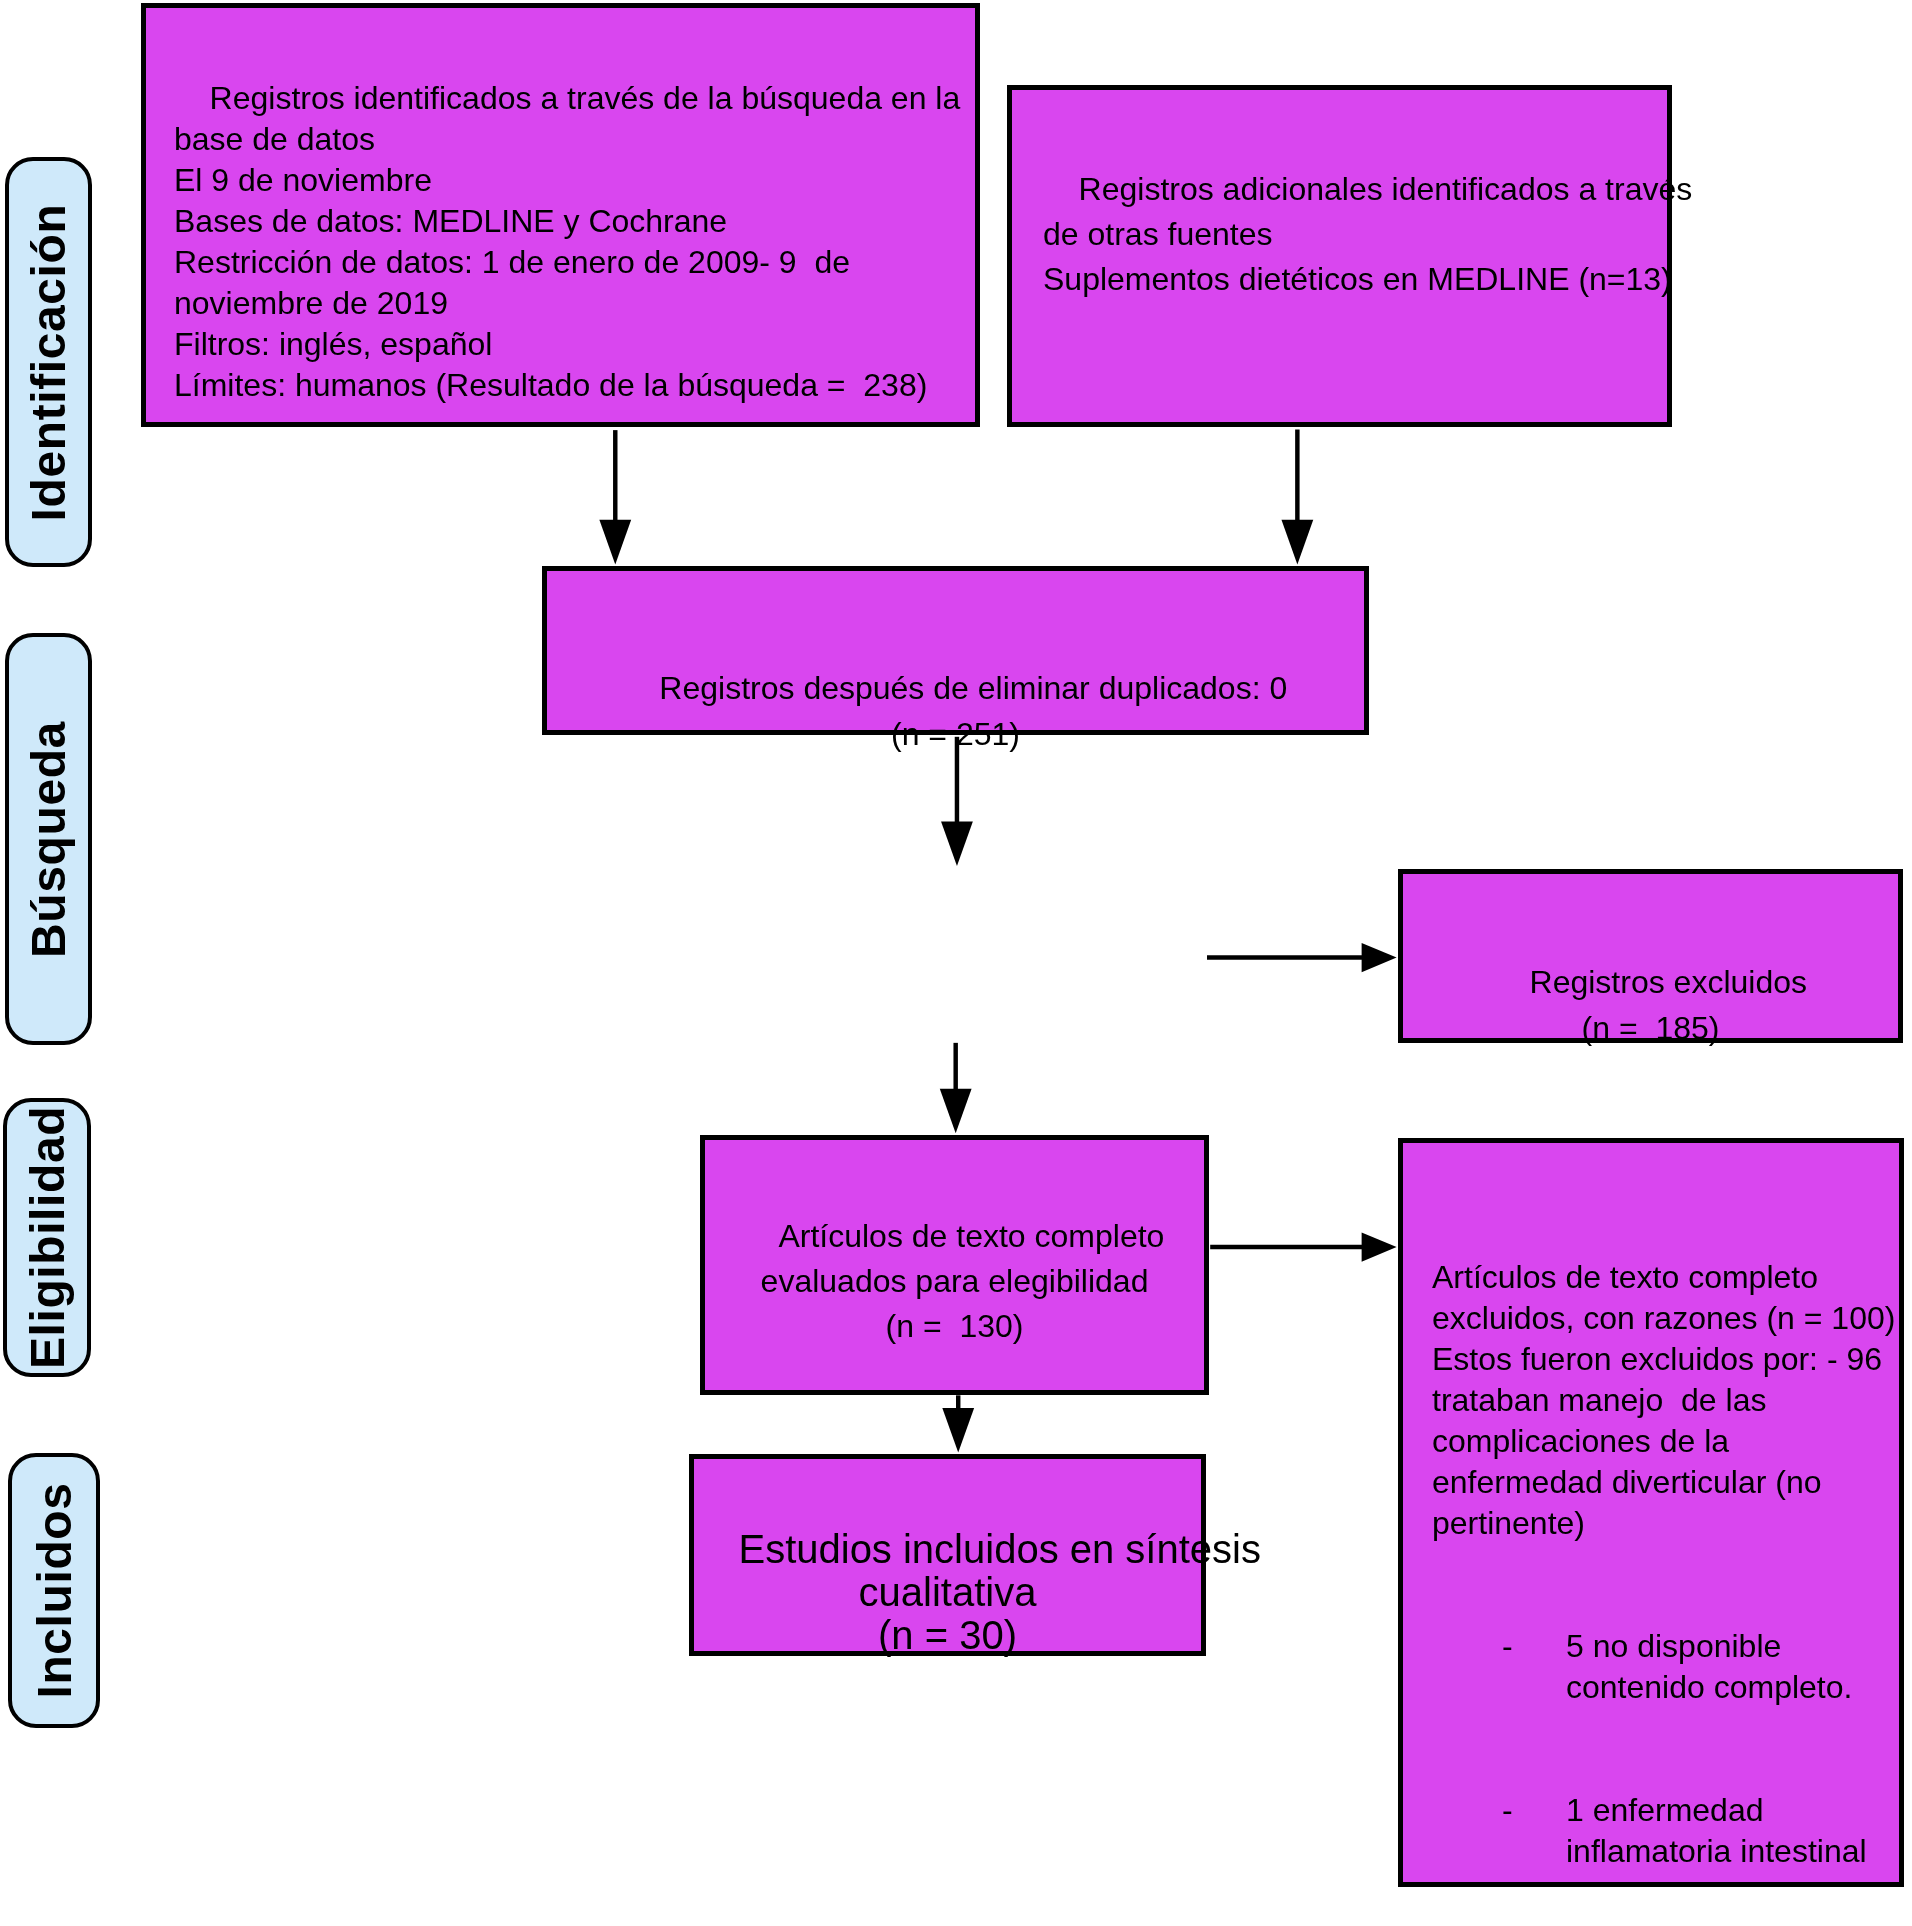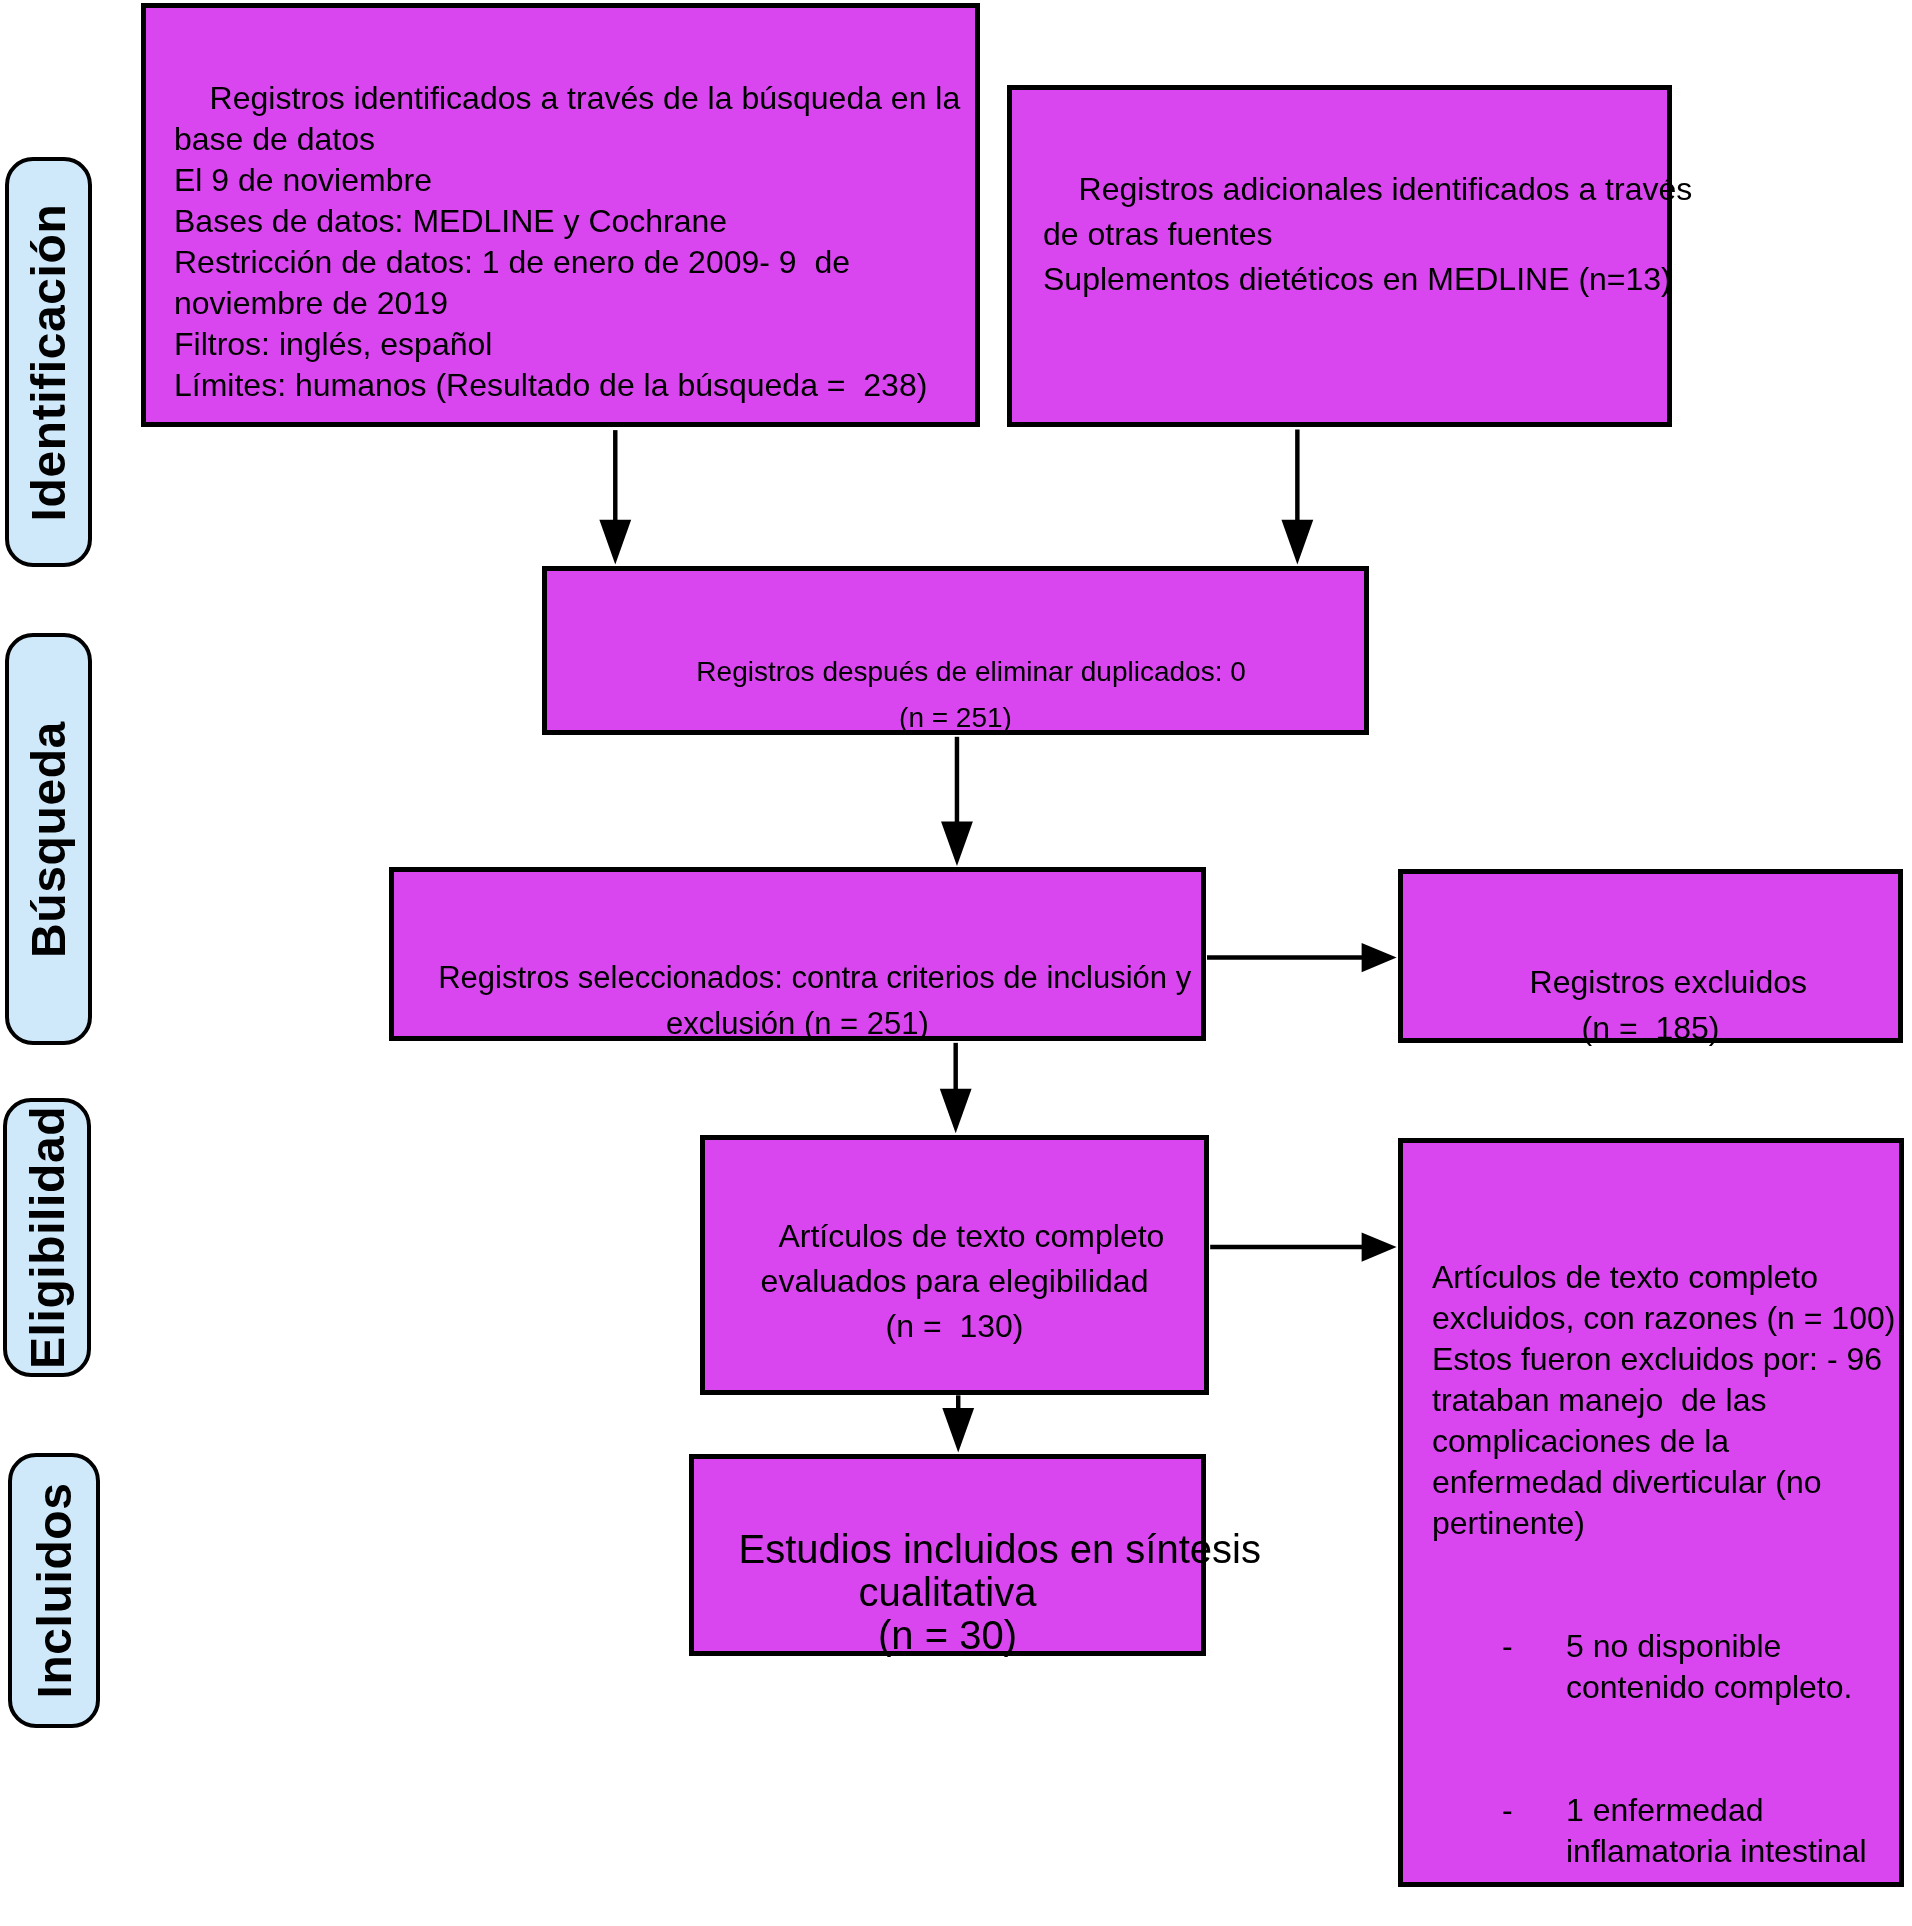--- a/index.html
+++ b/index.html
@@ -37,21 +37,21 @@
     position: absolute;
     box-sizing: border-box;
     background: #d946ef;
     border: 5.7px solid #000000;
     white-space: pre;
   }
   .fbox .txt { white-space: pre; }
 
   #box-identified { left: 141px; top: 3.2px;    width: 839px; height: 424px; padding: 29px 0 0 28px; font-size: 32px; line-height: 41px; }
   #box-additional { left: 1007px; top: 85px; width: 665px; height: 342px; padding: 32px 0 16px 31px; font-size: 32px; line-height: 45px; }
-  #box-dedup      { left: 542px;  top: 566px; width: 827px; height: 169px; padding-top: 32px; font-size: 28px; line-height: 46px; text-align: center; }
+  #box-dedup      { left: 542px;  top: 566px; width: 827px; height: 169px; padding-top: 48px; font-size: 32px; line-height: 46px; text-align: center; }
   #box-screened   { left: 389px;  top: 867px; width: 817px; height: 174px; padding-top: 37px; font-size: 31px; line-height: 46px; text-align: center; }
   #box-excluded   { left: 1398px; top: 869px; width: 505px;  height: 174px; padding-top: 39px; font-size: 32px; line-height: 46px; text-align: center; }
   #box-fulltext   { left: 700px; top: 1135px; width: 509px;  height: 260px; padding-top: 29px; font-size: 32px; line-height: 45px; text-align: center; }
   #box-reasons    { left: 1398px; top: 1138px; width: 506px;  height: 749px; padding: 32px 0 0 29px; font-size: 32px; line-height: 41px; }
   #box-included   { left: 689px; top: 1454px; width: 517px;  height: 202px; padding-top: 25.5px; font-size: 40px; line-height: 43px; text-align: center; }
 
   
   .reason-row { display: flex; margin-left: 70px; }
   .reason-dash { flex: none; width: 64px; }
   .reason-text { white-space: pre; }
@@ -99,24 +99,20 @@
     <span class="txt">Registros adicionales identificados a través
 de otras fuentes
 Suplementos dietéticos en MEDLINE (n=13)</span>
   </div>
 
   <div class="fbox" id="box-dedup">
     <span class="txt">Registros después de eliminar duplicados: 0
 (n = 251)</span>
   </div>
 
-  <div class="fbox" id="box-screened">
-    <span class="txt">Registros seleccionados: contra criterios de inclusión y
-exclusión (n = 251)</span>
-  </div>
 
   <div class="fbox" id="box-excluded">
     <span class="txt">Registros excluidos
 (n =  185)</span>
   </div>
 
   <div class="fbox" id="box-fulltext">
     <span class="txt">Artículos de texto completo
 evaluados para elegibilidad
 (n =  130)</span>

